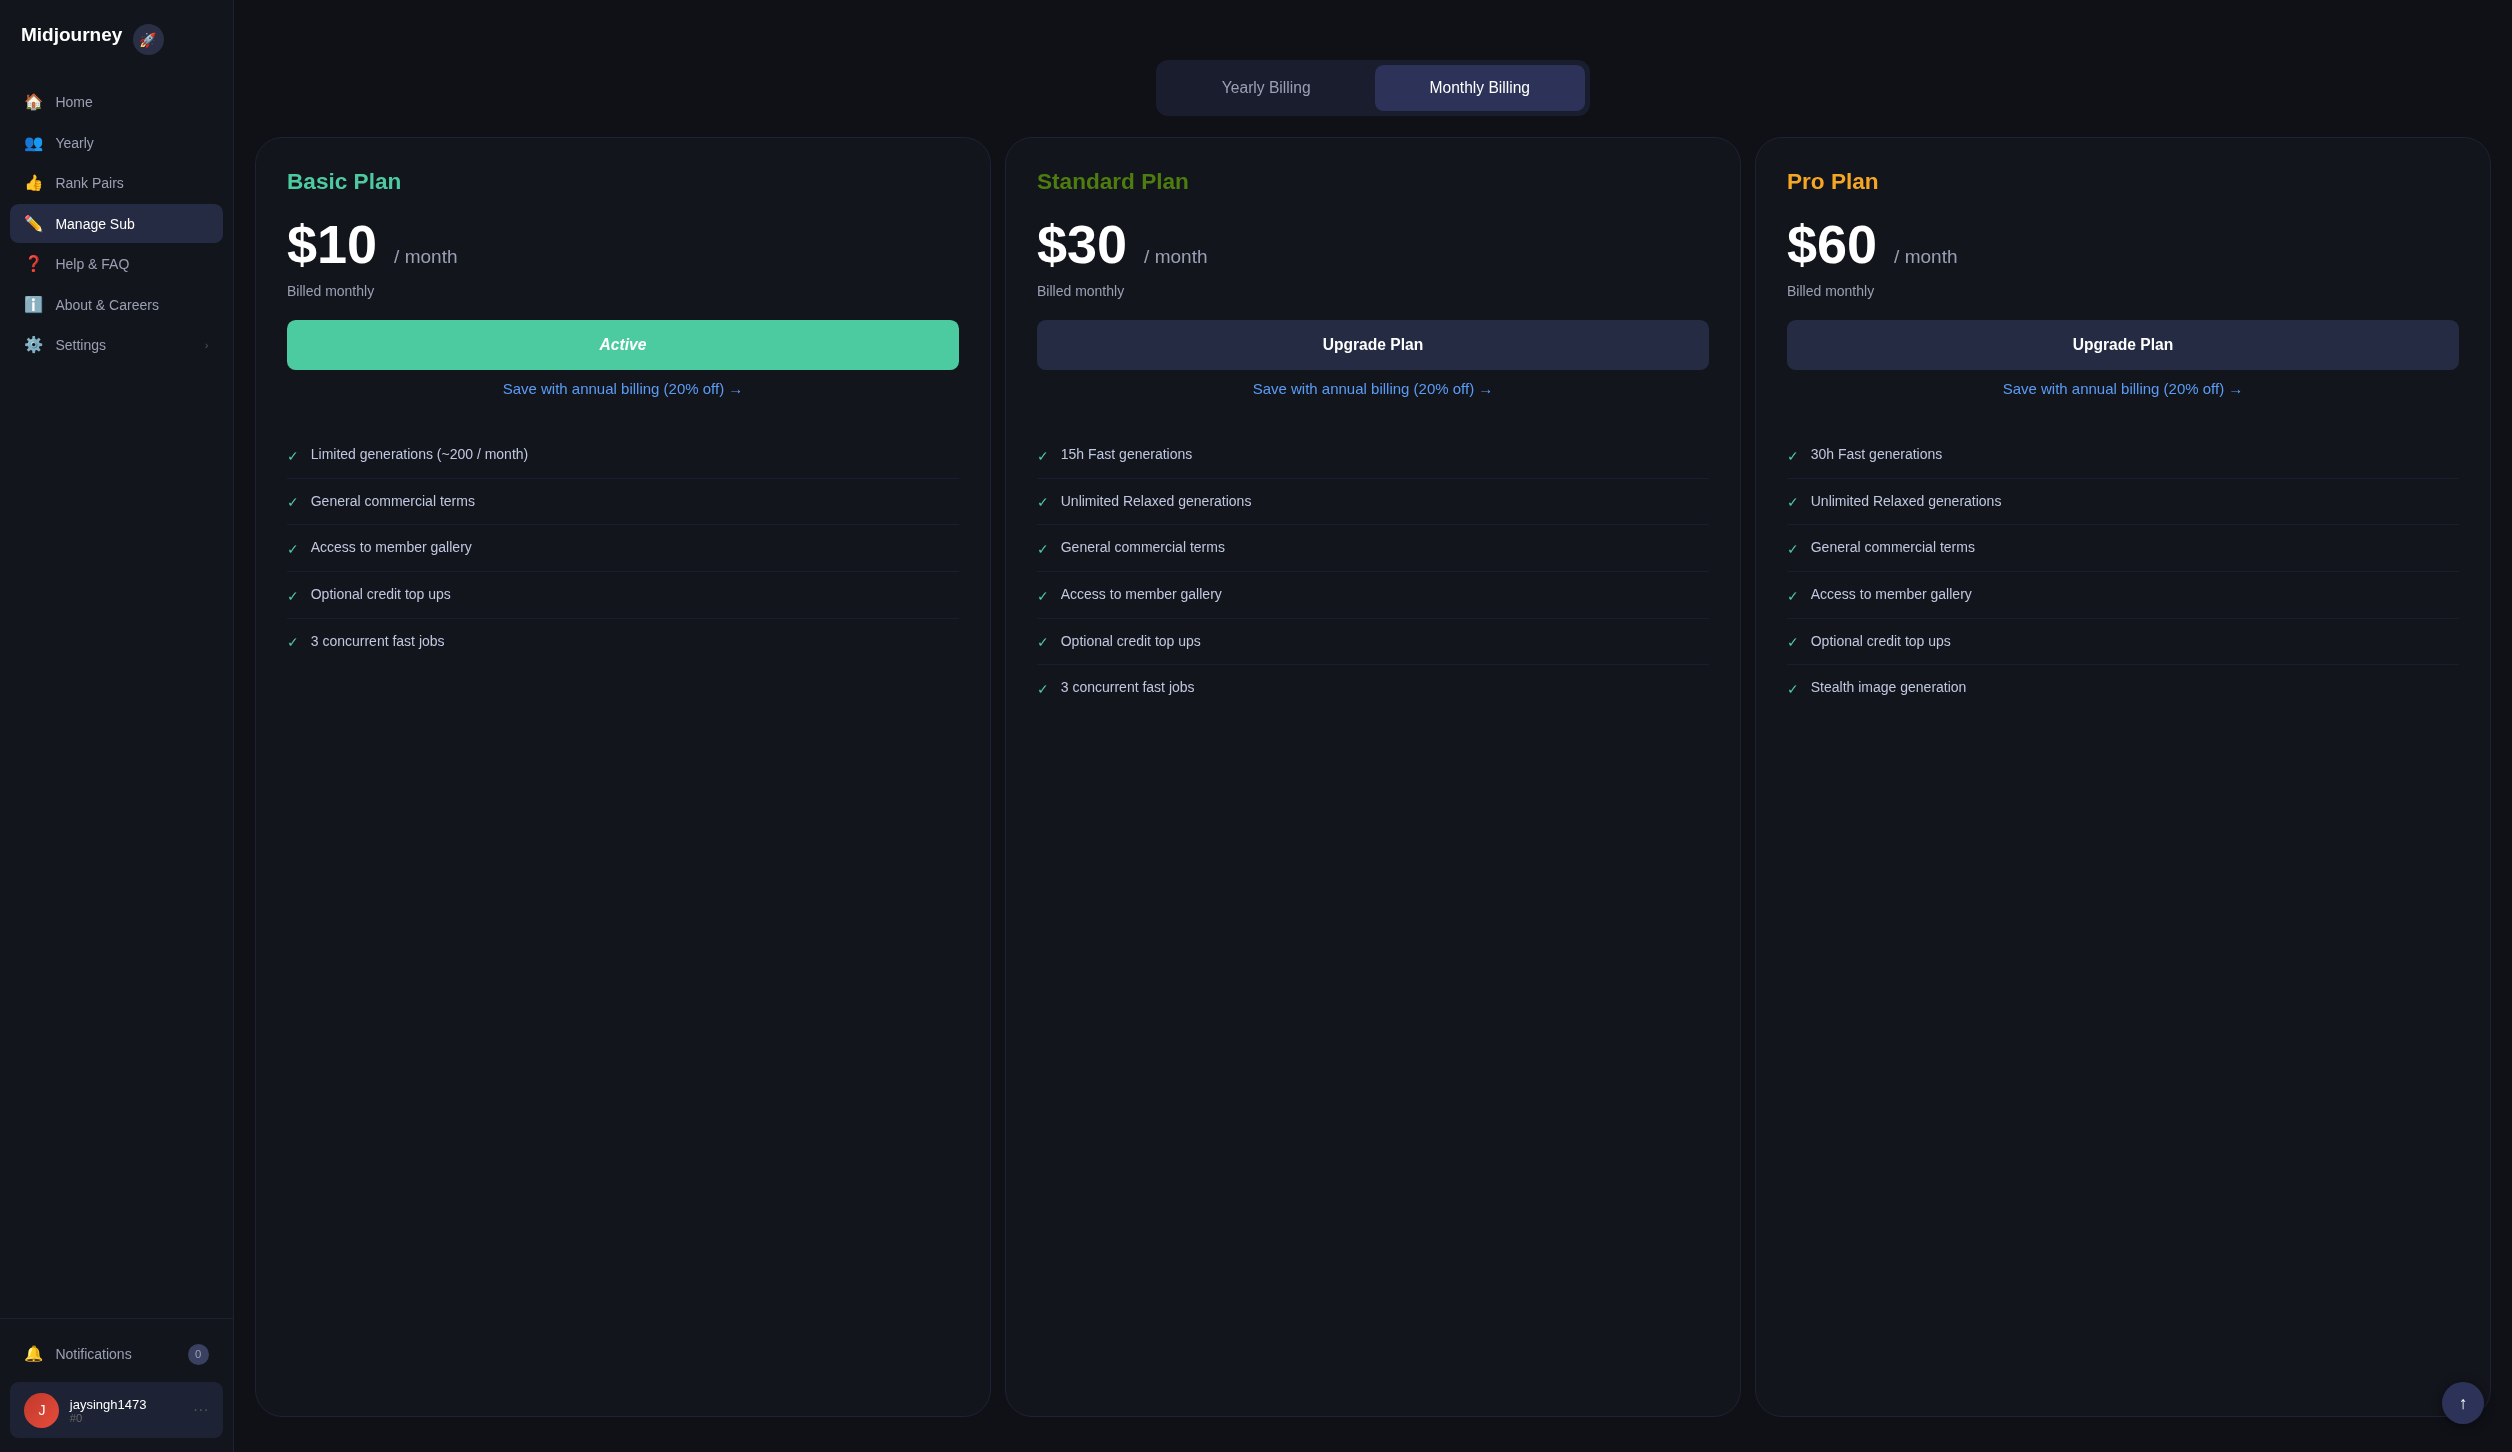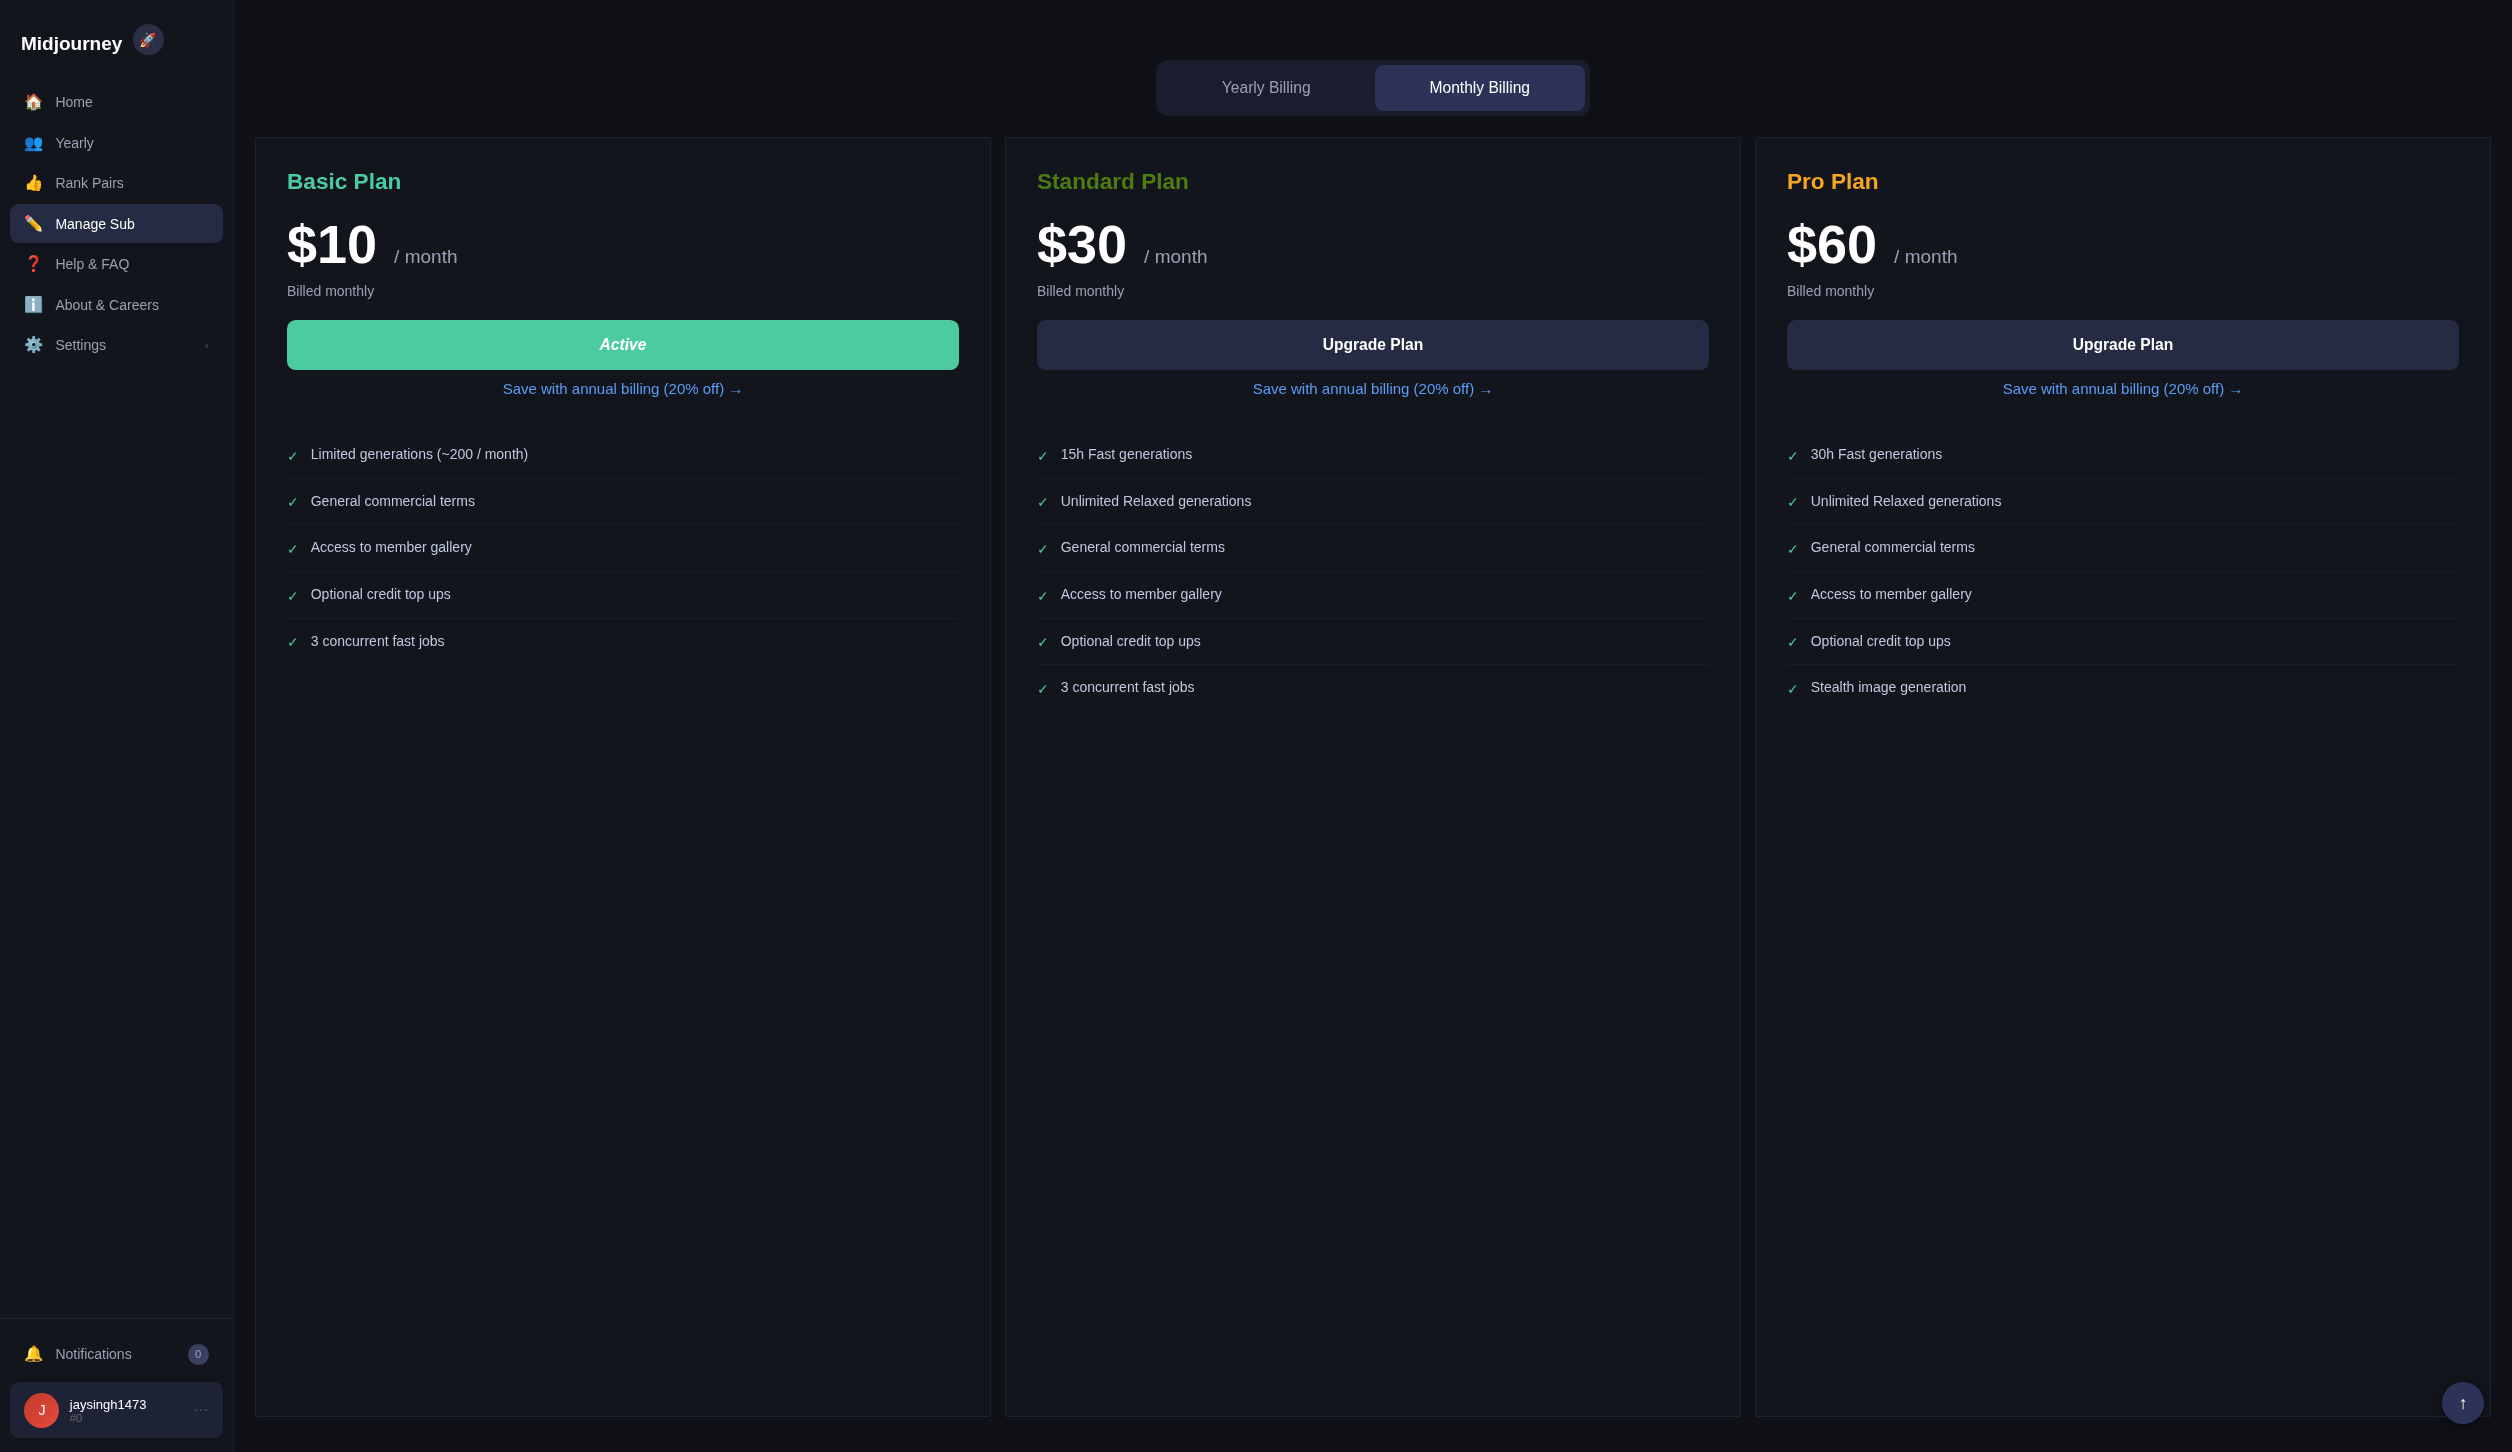--- a/index.html
+++ b/index.html
@@ -17,21 +17,21 @@
       width: 234px;
       min-width: 234px;
       background: #13151c;
       display: flex;
       flex-direction: column;
       padding: 0;
       border-right: 0.9px solid #1e2130;
     }
     .sidebar-logo {
       display: flex;
-      align-items: flex-end;
+      align-items: flex-start;
       gap: 10.4px;
       padding: 24px 21px 21px;
     }
     .logo-text {
       font-size: 19px;
       font-weight: 600;
       color: #fff;
     }
     .logo-icon {
       width: 31px;
@@ -171,21 +171,21 @@
       display: grid;
       grid-template-columns: repeat(3, 1fr);
       gap: 14px;
       padding: 0 21px 35px;
       flex: 1;
     }
 
     .plan-card {
       background: #13151c;
       border: 0.9px solid #1e2235;
-      border-radius: 2px;
+      border-radius: 27px;
       padding: 31px 31px 31px;
       display: flex;
       flex-direction: column;
       gap: 0;
     }
 
     .plan-name {
       font-size: 22.6px;
       font-weight: 600;
       margin-bottom: 17.3px;

